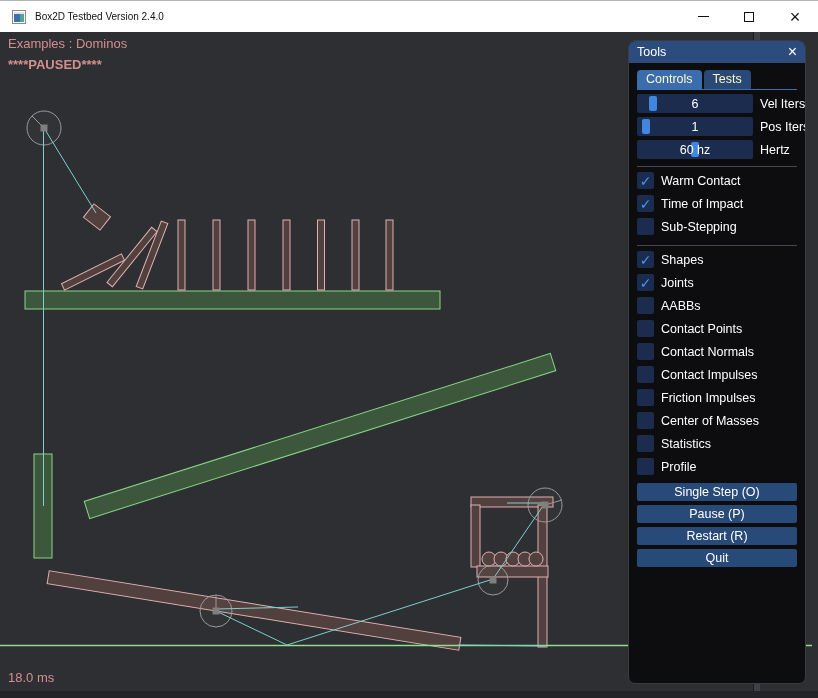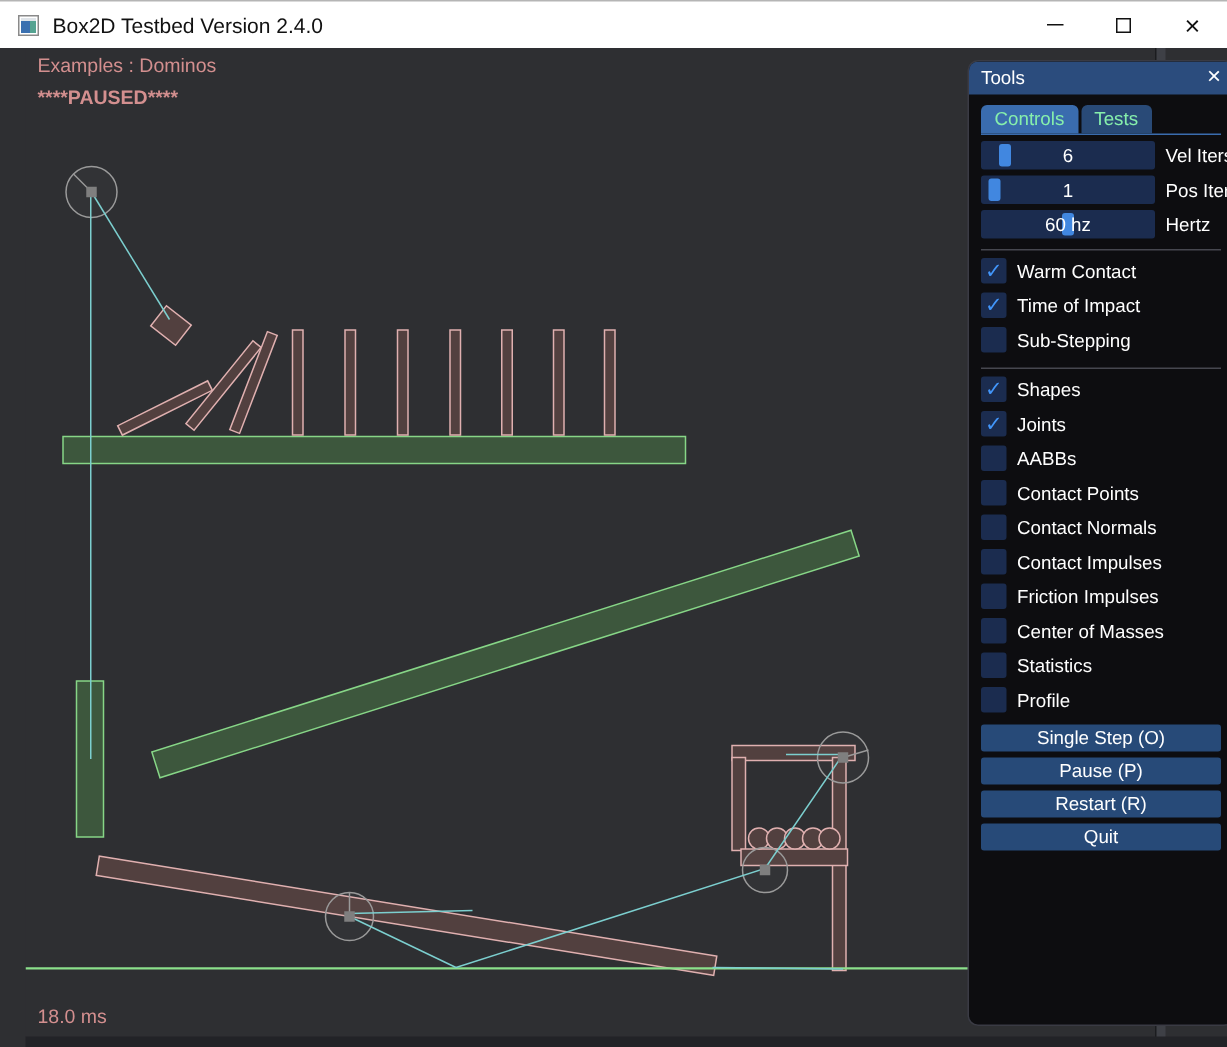--- a/index.html
+++ b/index.html
@@ -5,29 +5,29 @@
   html,body{margin:0;padding:0;background:#555;font-family:"Liberation Sans","DejaVu Sans",sans-serif;}
   .app{position:relative;width:818px;height:698px;background:var(--canvas-bg,#2e2f32);overflow:hidden;}
 
   
   .titlebar{position:absolute;top:0;left:0;width:818px;height:32px;background:var(--titlebar-white,#fff);
     display:flex;align-items:center;box-sizing:border-box;border-top:1px solid #b5b5b5;}
   .app-icon{margin-left:12px;width:14px;height:14px;border:1px solid #8a8a8a;box-sizing:border-box;position:relative;background:#fff;flex:0 0 auto;}
   .app-icon .bar{position:absolute;top:1px;left:1px;right:1px;height:2px;background:#dfe4e9;}
   .app-icon .lft{position:absolute;top:3px;left:1px;width:6px;bottom:1px;background:#3a70b0;}
   .app-icon .rgt{position:absolute;top:3px;left:7px;right:1px;bottom:1px;background:#55a391;}
-  .wtitle{margin-left:9px;font-size:14px;color:#111;white-space:nowrap;}
+  .wtitle{margin-left:9px;font-size:10px;color:#111;white-space:nowrap;}
   .winbtns{margin-left:auto;display:flex;height:100%;}
   .winbtn{width:46px;height:100%;display:flex;align-items:center;justify-content:center;cursor:default;}
   .min-glyph{width:11px;height:1px;background:#111;display:block;}
   .max-glyph{width:10px;height:10px;border:1px solid #111;display:block;box-sizing:border-box;}
   .close-glyph{font-size:18px;color:#111;line-height:10px;}
 
   
-  .canvas{position:absolute;top:32px;left:17px;width:760px;height:666px;background:var(--canvas-bg,#2e2f32);}
+  .canvas{position:absolute;top:32px;left:0;width:760px;height:666px;background:var(--canvas-bg,#2e2f32);}
   .scene{position:absolute;top:0;left:0;}
   .overlay{position:absolute;color:var(--overlay-pink,#d38f8f);font-size:13px;white-space:pre;}
   .ov-example{left:8px;top:4px;}
   .ov-paused{left:8px;top:25px;font-weight:bold;}
   .ov-frametime{left:8px;top:638px;}
   .right-strip{position:absolute;top:0;right:0;width:6px;height:666px;background:#3e4046;border-left:1px solid #1b1c1f;}
   .bottom-strip{position:absolute;left:0;bottom:0;width:818px;height:7px;background:#222327;}
 
   
   .sbody{fill:var(--static-fill,#3d573d);stroke:var(--static-green,#87d687);stroke-width:1;}
@@ -38,21 +38,21 @@
   .anchor{fill:#7f7f7f;stroke:none;}
 
   
   .tools-panel{position:absolute;left:628px;top:8px;width:178px;height:644px;background:var(--panel-bg,#0d0d10);
     border:1px solid #3a3b44;border-radius:7px;box-sizing:border-box;overflow:hidden;}
   .panel-titlebar{height:22px;background:var(--panel-title-blue,#2b4c7d);display:flex;align-items:center;
     padding:0 8px;color:#fff;font-size:12.5px;}
   .panel-close{margin-left:auto;font-size:16px;line-height:12px;color:#fff;cursor:default;}
   .panel-body{padding:5px 8px 0 8px;}
   .tabbar{display:flex;gap:2px;border-bottom:1px solid var(--tab-active,#3a6cae);padding-top:2px;}
-  .tab{height:19px;line-height:19px;padding:0 9px;font-size:12.5px;color:#86efac;
+  .tab{height:19px;line-height:19px;padding:0 9px;font-size:12.5px;color:#fef9c3;
     background:var(--tab-inactive,#294a77);border-radius:4px 4px 0 0;cursor:default;}
   .tab.active{background:var(--tab-active,#3a6cae);}
   .srow{display:flex;align-items:center;margin-top:4px;}
   .strack{position:relative;width:116px;height:19px;background:var(--frame-bg,#1b2c4f);border-radius:2px;flex:0 0 auto;}
   .shandle{position:absolute;top:2px;width:8px;height:15px;background:var(--slider-handle,#4187e0);border-radius:2px;}
   .sval{position:absolute;inset:0;display:flex;align-items:center;justify-content:center;font-size:12.5px;color:#fff;z-index:2;}
   .slabel{margin-left:7px;font-size:12.5px;color:#fff;white-space:nowrap;}
   .separator{height:1px;background:#46474f;margin:7px 0 2px 0;}
   .crow{display:flex;align-items:center;height:23px;}
   .cbox{width:17px;height:17px;background:var(--frame-bg,#1b2c4f);border-radius:2px;flex:0 0 auto;

